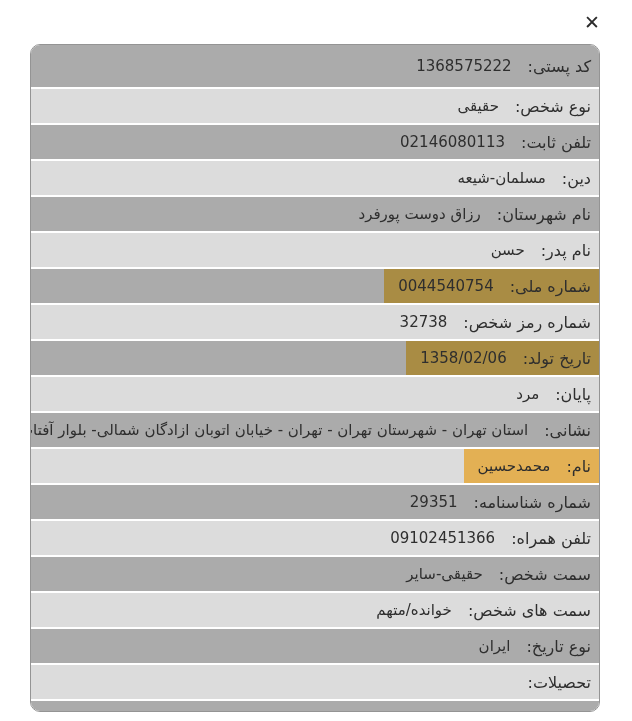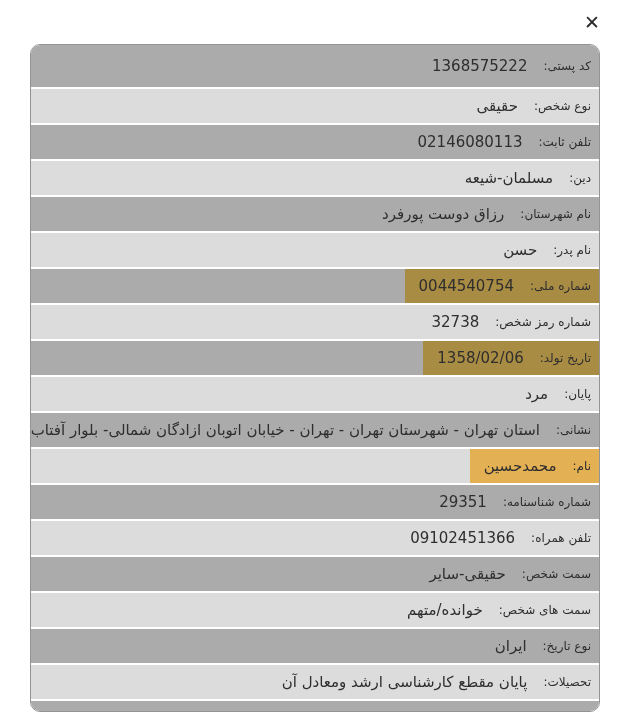--- a/index.html
+++ b/index.html
@@ -54,21 +54,21 @@
   .row.light { background: var(--row-light, #dcdcdc); }
   .row .content {
     display: flex;
     align-items: center;
     height: 100%;
     padding: 0 8px 0 14px;
   }
   .row.hl.dark  .content { background: var(--hl-dark,  #a98c44); }
   .row.hl.light .content { background: var(--hl-light, #e3b054); }
   .label {
-    font-size: 12px;
+    font-size: 16px;
     color: var(--text-color, #2e2e2e);
     margin-left: 16px;
   }
   .value {
     font-size: 15px;
     color: var(--text-color, #2e2e2e);
   }
   .bottom-cap {
     height: 12px;
     border-top: 2px solid var(--separator-color, #ffffff);
@@ -197,18 +197,17 @@
   <div class="row dark">
     <div class="content">
       <span class="label">نوع تاریخ:</span>
       <span class="value">ایران</span>
     </div>
   </div>
 
   <div class="row light">
     <div class="content">
       <span class="label">تحصیلات:</span>
-      <span class="value">پایان مقطع کارشناسی ارشد ومعادل آن</span>
     </div>
   </div>
 </div>
   <div class="bottom-cap"></div>
 </div>
 
 </body></html>

